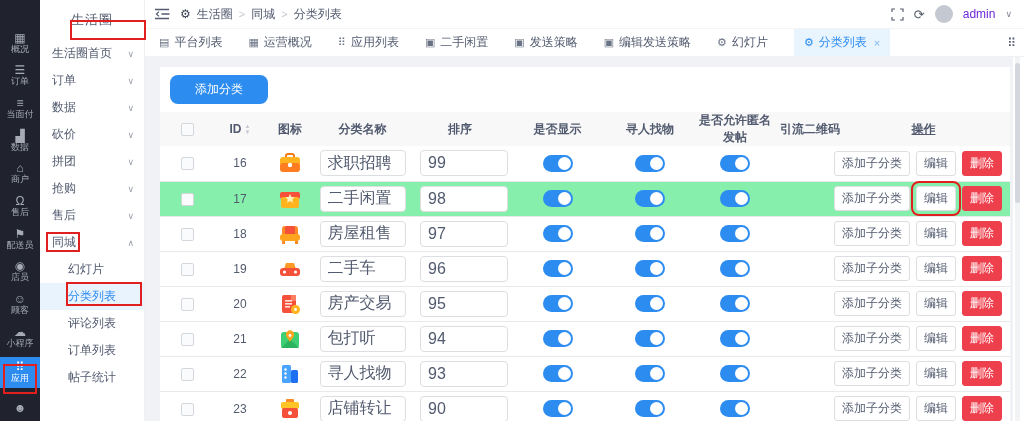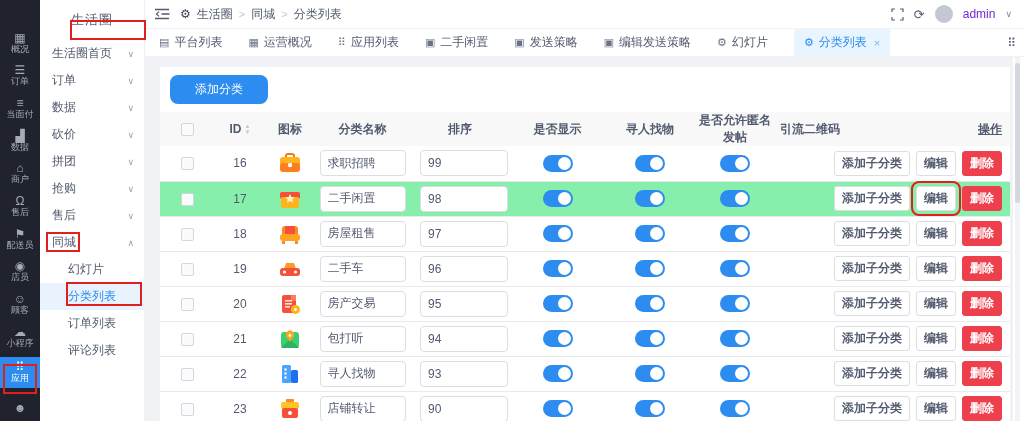--- a/index.html
+++ b/index.html
@@ -51,36 +51,36 @@
   .tab-more{position:absolute;right:8px;top:7px;color:#515a6e;font-size:12px;cursor:pointer;}
 
   .content{flex:1;background:#f0f2f5;padding:10px 14px 0 15px;position:relative;overflow:hidden;}
   .card{background:#fff;min-height:110%;padding-top:8px;}
   .add-btn{margin-left:10px;background:#2d8cf0;color:#fff;border:none;border-radius:8px;
     font-size:12px;padding:6px 25px;cursor:pointer;}
 
   table{width:100%;border-collapse:collapse;table-layout:fixed;margin-top:8px;}
   thead th{background:#f8f8f9;height:27px;font-size:12px;color:#515a6e;font-weight:bold;
     text-align:center;}
-  thead th.right{text-align:right;padding-right:8px;text-decoration:underline;}
+  thead th.right{text-align:center;padding-right:8px;text-decoration:underline;}
   tbody td{height:35px;border-bottom:1px solid #e8eaec;text-align:center;font-size:12px;
     color:#515a6e;vertical-align:middle;}
   tr.hl{background:#86efac;}
   .cell-input{height:14px;border:1px solid #dcdee2;border-radius:4px;padding:12px 7px;
-    font-size:12px;color:#515a6e;background:#fff;}
+    font-size:16px;color:#515a6e;background:#fff;}
   .w-name{width:86px;}.w-sort{width:88px;margin-left:8px;}
   .toggle{display:inline-block;width:30px;height:17px;border-radius:9px;background:#2d8cf0;
     position:relative;cursor:pointer;vertical-align:middle;}
   .toggle::after{content:'';position:absolute;right:2px;top:2px;width:13px;height:13px;
     border-radius:50%;background:#fff;}
   .cb{width:13px;height:13px;border:1px solid #d4d7dc;border-radius:2px;background:#fafbfc;
     display:inline-block;vertical-align:middle;cursor:pointer;}
   .actions{display:flex;gap:6px;justify-content:flex-end;align-items:center;padding-right:8px;}
   .btn{display:inline-block;border:1px solid #dcdee2;background:#fff;color:#515a6e;
-    font-size:12px;border-radius:3px;padding:3px 7px;cursor:pointer;white-space:nowrap;font-weight:bold;}
+    font-size:12px;border-radius:3px;padding:3px 7px;cursor:pointer;white-space:nowrap;}
   .btn.danger{background:#ee3f4d;border-color:#ee3f4d;color:#fff;}
   .btn.annotated{outline:2px solid #e01f1f;outline-offset:3px;}
   .sorters{display:inline-flex;flex-direction:column;font-size:6px;color:#c5c8ce;
     line-height:.95;margin-left:3px;vertical-align:middle;}
   .rowicon svg{display:block;margin:0 auto;}
 
   
   .overlay{position:absolute;border:2px solid #e01f1f;z-index:40;pointer-events:none;}
   #ov-title{left:70px;top:20px;width:76px;height:20px;}
   #ov-tongcheng{left:46px;top:232px;width:34px;height:20px;}
@@ -177,22 +177,23 @@
         <div class="menu-item">
           <span>售后</span>
           <span class="chev">∨</span>
         </div>
         <div class="menu-item">
           <span>同城</span>
           <span class="chev">∧</span>
         </div>
         <div class="menu-child">幻灯片</div>
         <div class="menu-child active">分类列表</div>
+        <div class="menu-child">评论列表</div>
         <div class="menu-child">订单列表</div>
-        <div class="menu-child">评论列表</div>
+        <div class="menu-child">帖子统计</div>
       </div>
   </div>
 
   <div class="main">
 
     <div class="topbar">
       <span style="display:inline-flex;">
         <svg width="15" height="12" viewBox="0 0 15 12">
           <path d="M0 1.5h14M6.5 6h8M0 10.5h14" stroke="#515a6e" stroke-width="1.4" fill="none"></path>
           <path d="M4 3.6L1.4 6 4 8.4" stroke="#515a6e" stroke-width="1.2" fill="none"></path>

